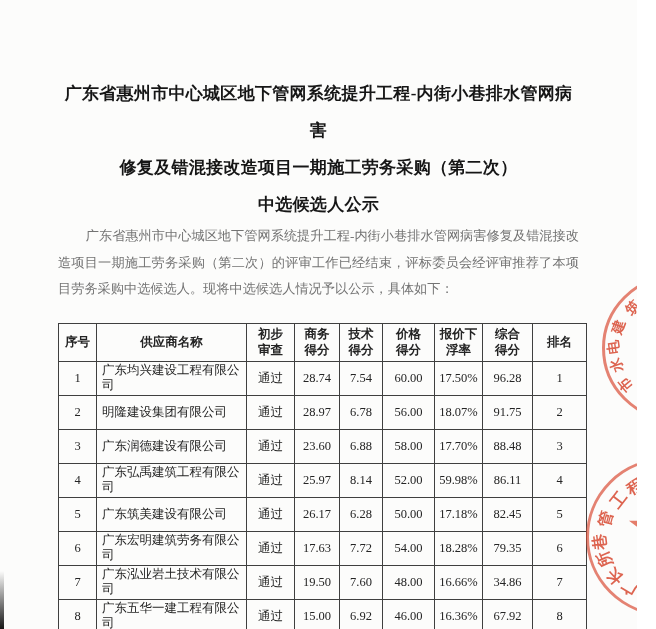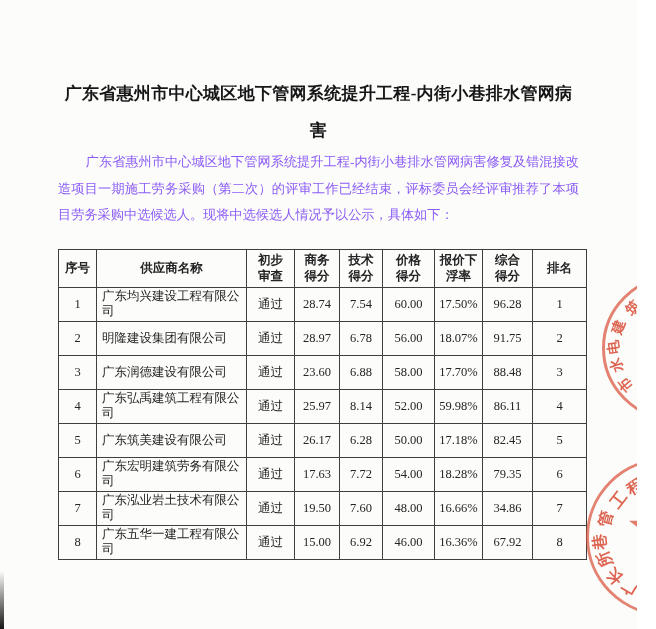--- a/index.html
+++ b/index.html
@@ -24,21 +24,21 @@
     line-height:37px;
     color:#161616;
     letter-spacing:0.3px;
   }
   .intro{
     margin:0;
     font-size:13.2px;
     line-height:26.5px;
     text-indent:2.1em;
     text-align:justify;
-    color:#8b5cf6;
+    color:#737373;
   }
   .section-label{
     font-size:13.2px;
     line-height:26px;
     color:#262626;
   }
   table.results{
     border-collapse:collapse;
     table-layout:fixed;
     width:528px;
@@ -103,20 +103,22 @@
     background:linear-gradient(to top,#161616,rgba(22,22,22,0));
   }
 </style>
 </head>
 <body>
 
 <div class="page">
 
   <div class="doc-title">
     <div>广东省惠州市中心城区地下管网系统提升工程-内街小巷排水管网病害</div>
+    <div>修复及错混接改造项目一期施工劳务采购（第二次）</div>
+    <div>中选候选人公示</div>
   </div>
 
   <p class="intro">广东省惠州市中心城区地下管网系统提升工程-内街小巷排水管网病害修复及错混接改造项目一期施工劳务采购（第二次）的评审工作已经结束，评标委员会经评审推荐了本项目劳务采购中选候选人。现将中选候选人情况予以公示，具体如下：</p>
 
 
   <table class="results">
     <colgroup>
       <col style="width:38px">
         <col style="width:150px">
         <col style="width:48px">

